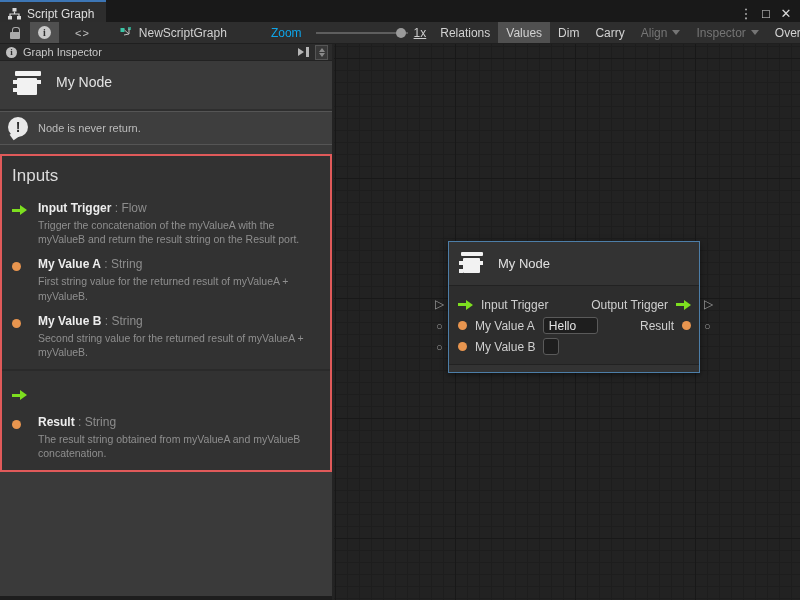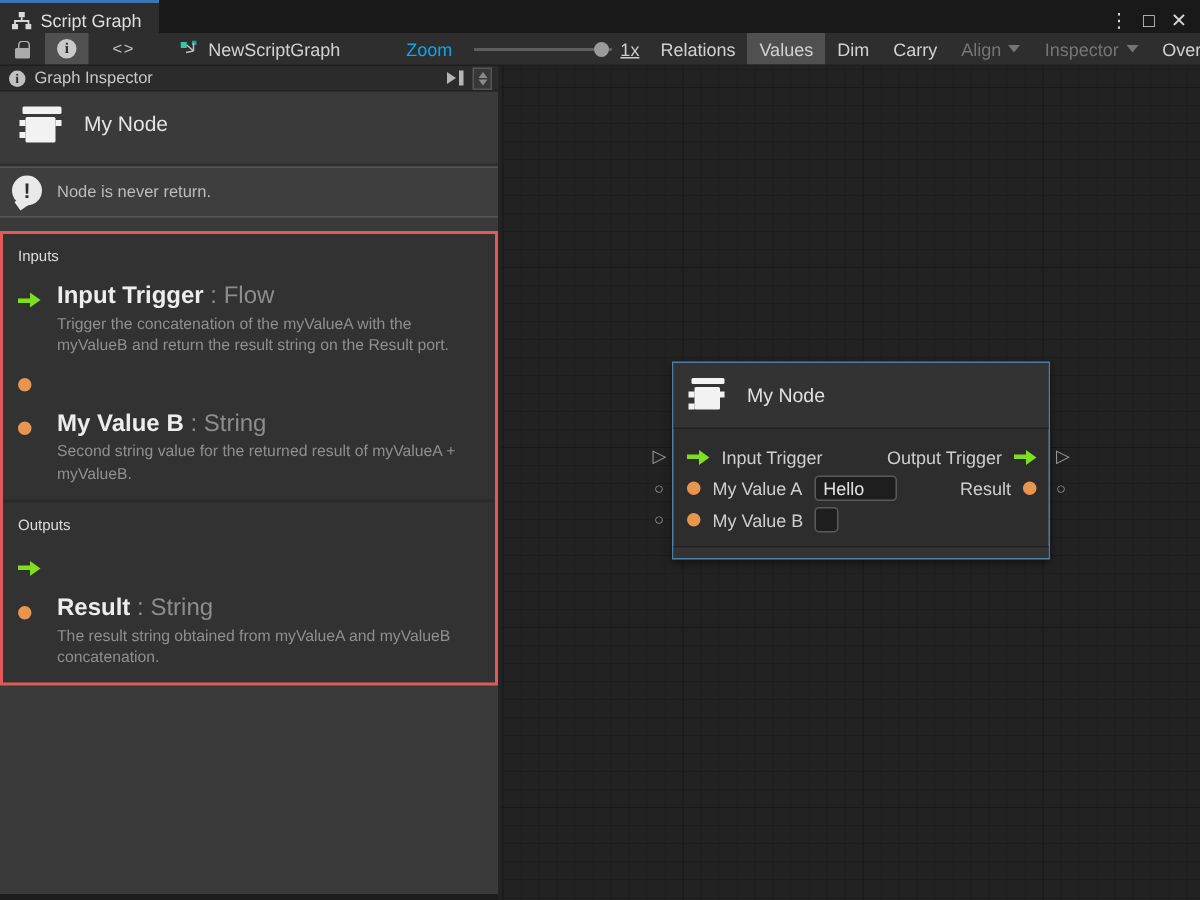--- a/index.html
+++ b/index.html
@@ -62,24 +62,24 @@
 
   .warning-box { margin:0; background:#3e3e3e; border-top:1px solid #555; border-bottom:1px solid #555; display:flex; align-items:center; gap:8px; padding:5px 8px; flex:none; }
   .warn-icon { position:relative; width:22px; height:22px; flex:none; }
   .warn-icon .bubble { position:absolute; top:0; left:0; width:20px; height:20px; border-radius:50%; background:#e9e9e9; display:flex; align-items:center; justify-content:center; color:#2d2d2d; font-weight:bold; font-size:14px; }
   .warn-icon .tail { position:absolute; left:3px; bottom:0; width:7px; height:7px; background:#e9e9e9; transform:rotate(55deg); }
   .warning-text { font-size:11px; color:#bdbdbd; }
 
   .ports-box { margin:9px 0 0 0; border:2px solid #e05a5a; background:#323232; flex:none; }
   .ports-section { padding:6px 0 8px 0; }
   .ports-divider { height:2px; background:#2a2a2a; }
-  .section-title { font-size:10px; color:#dcdcdc; padding:4px 10px 6px 10px; }
+  .section-title { font-size:17px; color:#dcdcdc; padding:4px 10px 6px 10px; }
   .port-entry { display:flex; padding:6px 12px 2px 10px; }
   .port-entry .icon-col { width:26px; flex:none; padding-top:3px; }
-  .port-name-line { font-size:16px; }
+  .port-name-line { font-size:12px; }
   .port-name { color:#ededed; font-weight:bold; }
   .port-type { color:#8d8d8d; }
   .port-desc { font-size:10.5px; color:#8f8f8f; line-height:1.35; margin-top:2px; padding-right:6px; }
 
   .flow-arrow { position:relative; width:15px; height:10px; display:inline-block; }
   .flow-arrow::before { content:''; position:absolute; left:0; top:3.5px; width:9px; height:3px; background:#7ddf1f; }
   .flow-arrow::after { content:''; position:absolute; left:8px; top:0; width:0; height:0; border-left:7px solid #7ddf1f; border-top:5px solid transparent; border-bottom:5px solid transparent; }
   .value-dot { display:inline-block; width:9px; height:9px; border-radius:50%; background:#e8954f; }
 
   .insp-fill { flex:1; }
@@ -232,35 +232,38 @@
           <div class="port-entry">
             <span class="icon-col"><span class="flow-arrow"></span></span>
             <span class="port-text">
               <span class="port-name-line"><span class="port-name">Input Trigger</span> <span class="port-type">:</span> <span class="port-type">Flow</span></span>
               <div class="port-desc">Trigger the concatenation of the myValueA with the myValueB and return the result string on the Result port.</div>
             </span>
           </div>
 
           <div class="port-entry">
             <span class="icon-col"><span class="value-dot"></span></span>
+            <span class="port-text">
+              <span class="port-name-line"><span class="port-name">My Value A</span> <span class="port-type">:</span> <span class="port-type">String</span></span>
+              <div class="port-desc">First string value for the returned result of myValueA + myValueB.</div>
+            </span>
           </div>
 
           <div class="port-entry">
             <span class="icon-col"><span class="value-dot"></span></span>
             <span class="port-text">
               <span class="port-name-line"><span class="port-name">My Value B</span> <span class="port-type">:</span> <span class="port-type">String</span></span>
               <div class="port-desc">Second string value for the returned result of myValueA + myValueB.</div>
             </span>
           </div>
         </div>
 
         <div class="ports-divider"></div>
 
         <div class="ports-section">
-          <div class="section-title">Outputs</div>
 
           <div class="port-entry">
             <span class="icon-col"><span class="flow-arrow"></span></span>
           </div>
 
           <div class="port-entry">
             <span class="icon-col"><span class="value-dot"></span></span>
             <span class="port-text">
               <span class="port-name-line"><span class="port-name">Result</span> <span class="port-type">:</span> <span class="port-type">String</span></span>
               <div class="port-desc">The result string obtained from myValueA and myValueB concatenation.</div>

